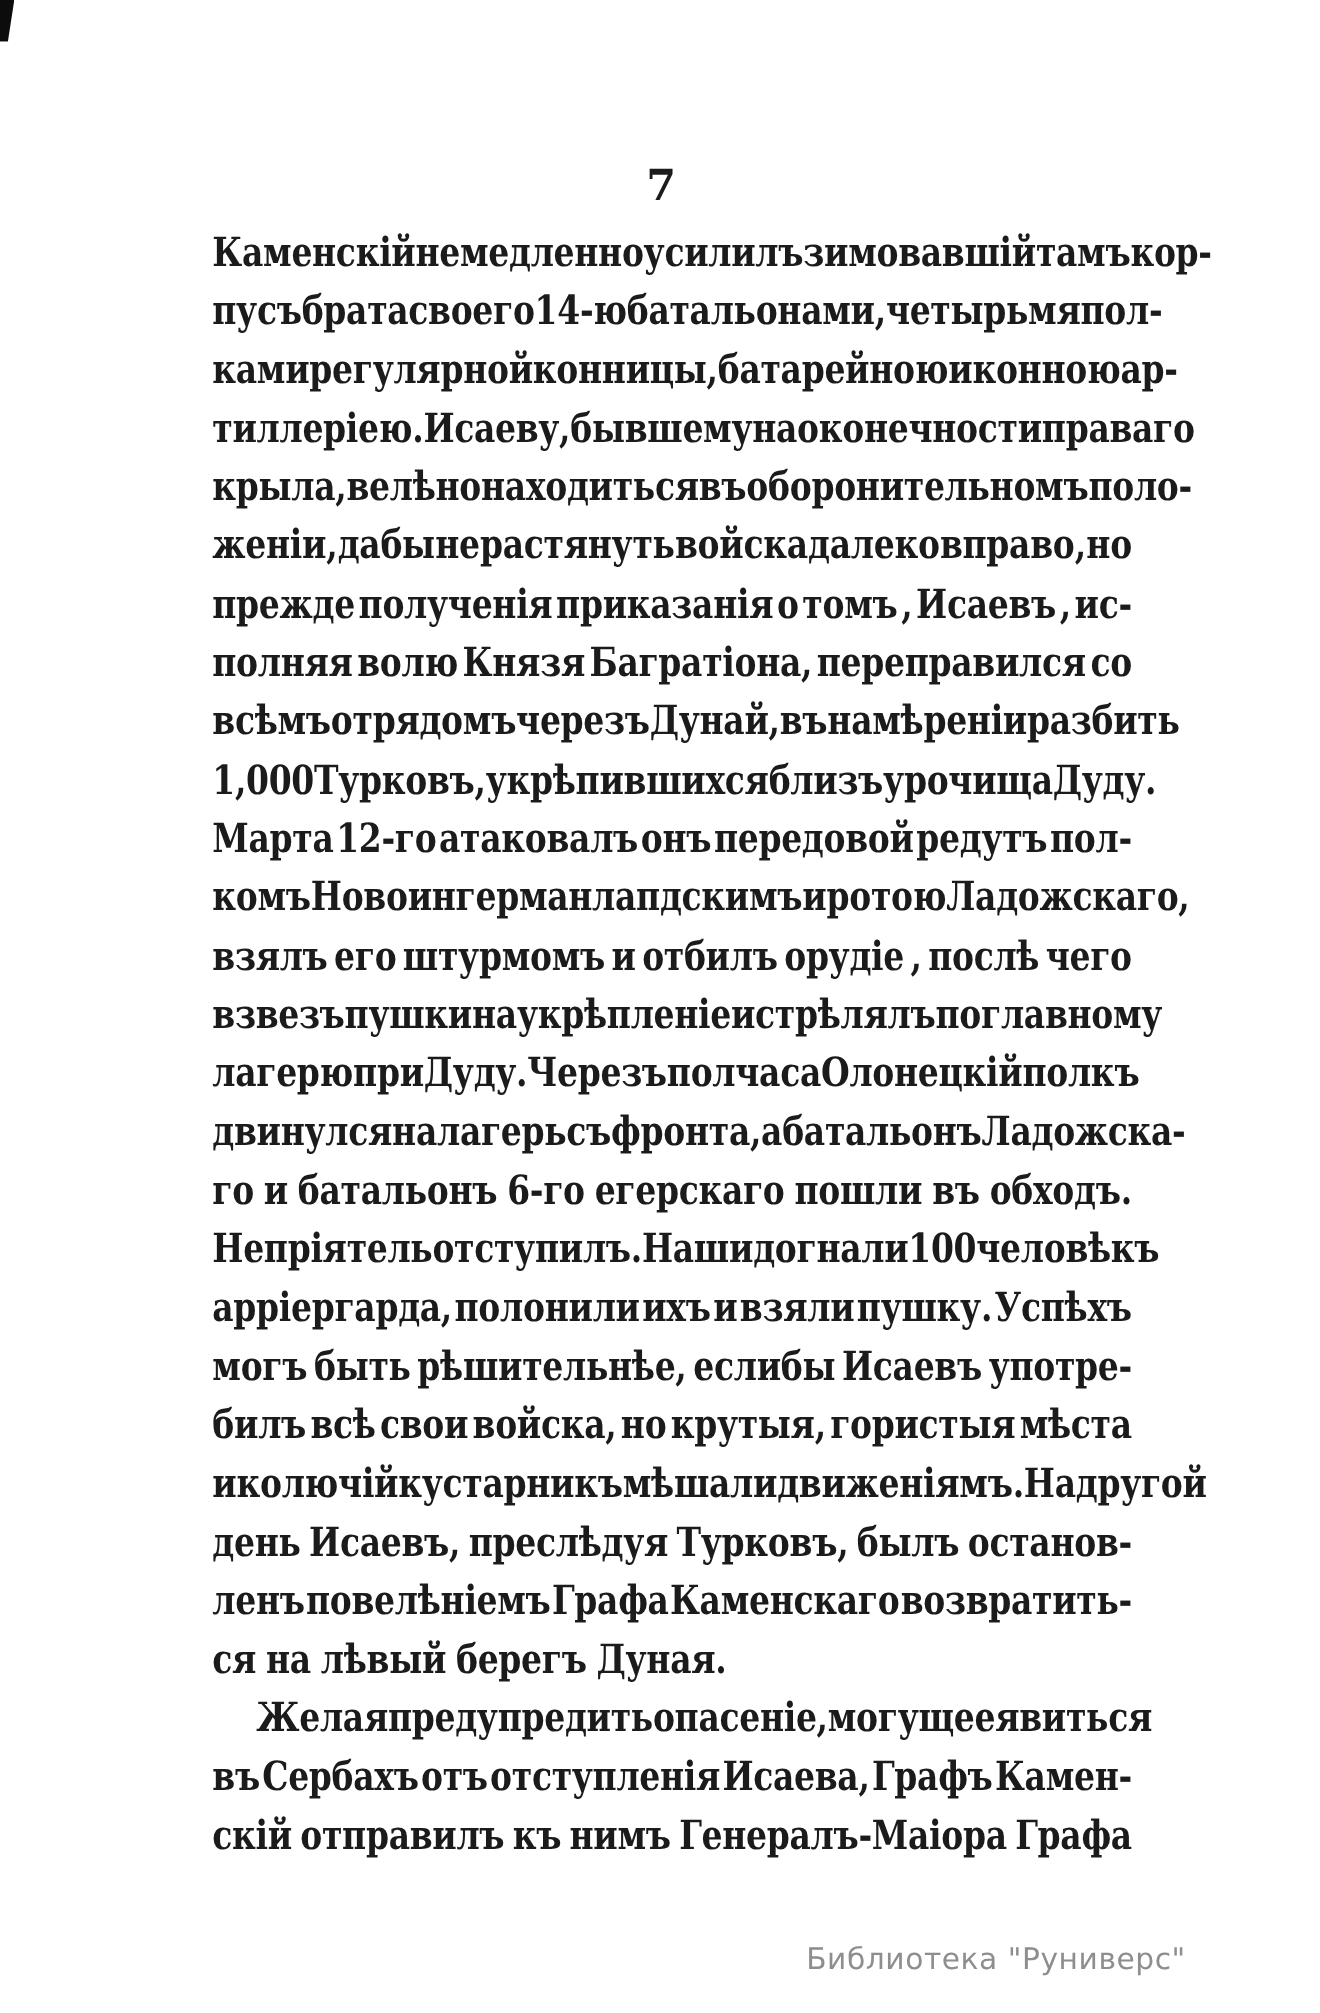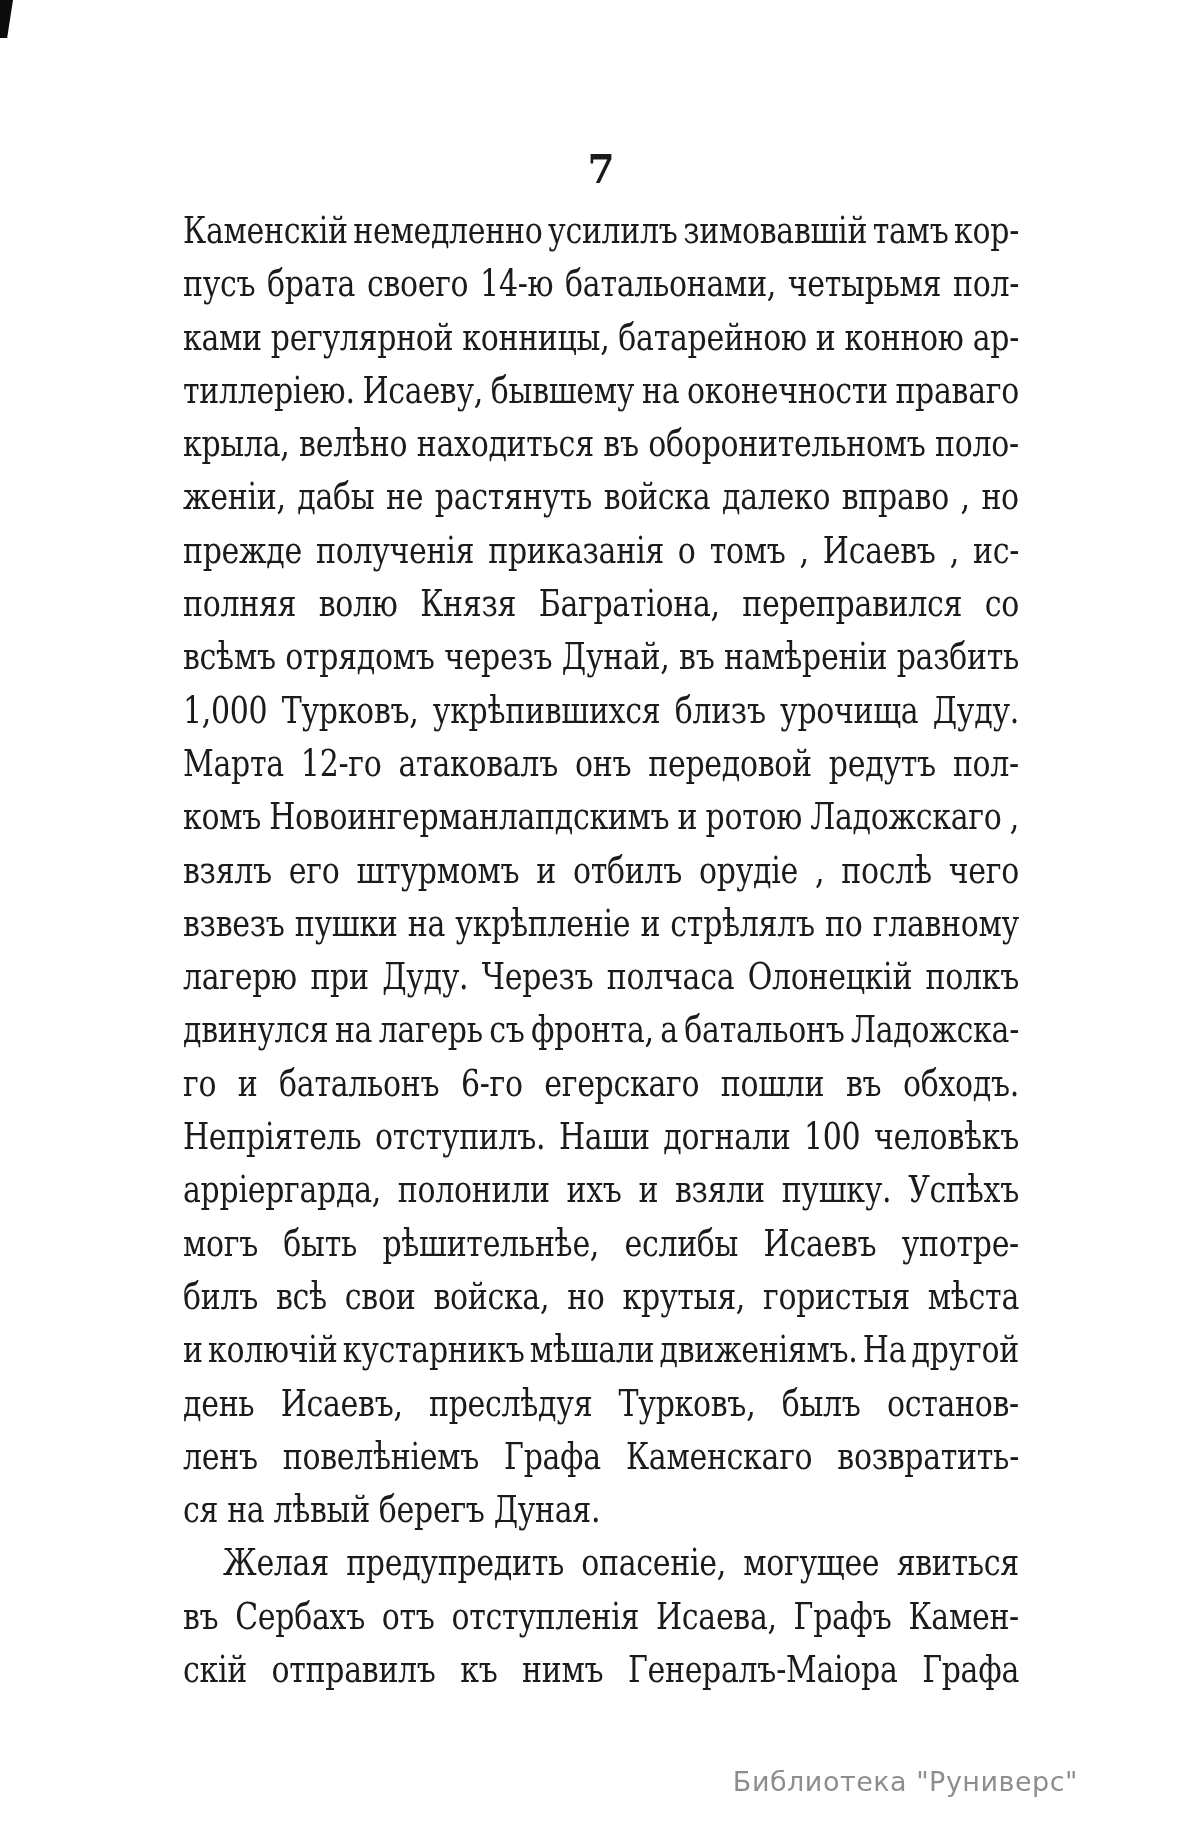--- a/index.html
+++ b/index.html
@@ -17,22 +17,23 @@
   }
   .page-number{
     position:absolute;
     left:183px;width:836px;top:146px;
     text-align:center;
     font-size:39px;font-weight:bold;
     color:var(--ink,#1b1b1b);
   }
   .text-block{
     position:absolute;
-    left:183px;top:196px;width:836px;
+    left:193px;top:196px;width:836px;
     color:var(--ink,#1b1b1b);
+    font-weight:bold;
   }
   .line{
     height:53.3px;
     display:flex;
     justify-content:space-between;
     align-items:flex-end;
     font-size:30px;
     letter-spacing:-0.3px;
     line-height:1;
     white-space:nowrap;

